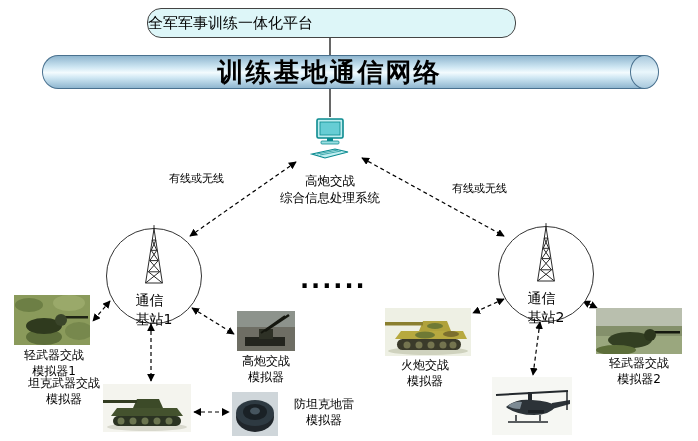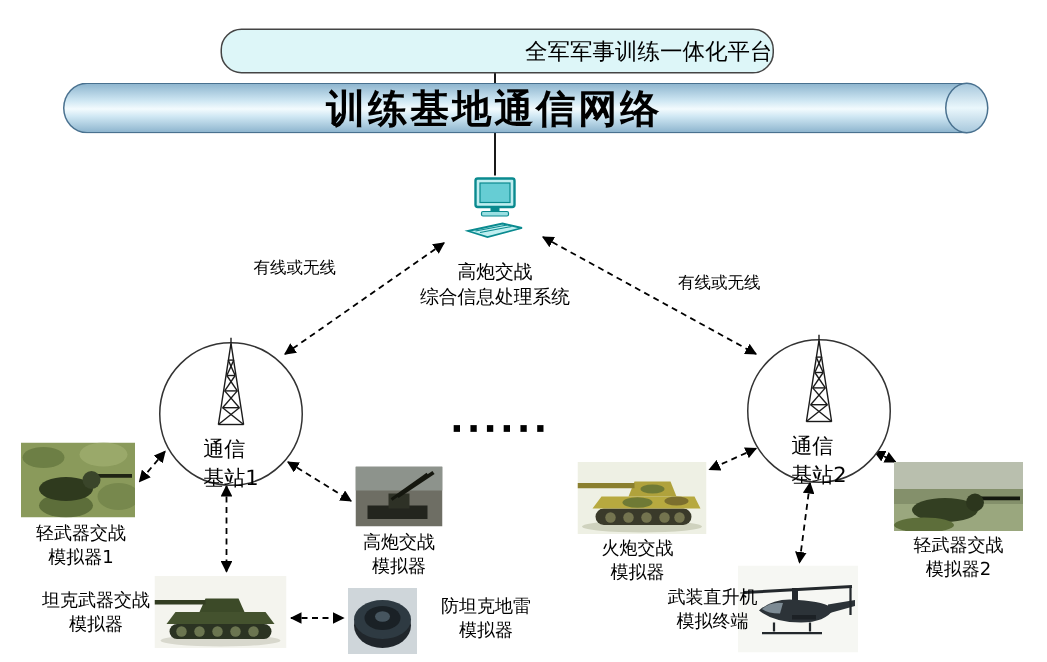--- a/index.html
+++ b/index.html
@@ -2,21 +2,21 @@
 <html><head>
 <meta charset="utf-8">
 <style>
   html,body{margin:0;padding:0;background:#fff;}
   .diagram{position:relative;width:698px;height:441px;background:#fff;overflow:hidden;
            font-family:"DejaVu Sans","Liberation Sans",sans-serif;color:#000;}
   .pre{white-space:pre-line;}
   
   .platform-box{position:absolute;left:147px;top:8px;width:367px;height:28px;
     background:#ddf6f8;border:1px solid #444;border-radius:14px;
-    display:flex;align-items:center;justify-content:flex-end;font-size:15px;z-index:2;margin-top:11px;}
+    display:flex;align-items:center;justify-content:flex-start;font-size:15px;z-index:2;}
   
   .cylinder{position:absolute;left:42px;top:55px;width:616px;height:34px;z-index:2;}
   .cyl-body{position:absolute;left:0;top:0;width:602px;height:32px;
     border:1px solid #49718f;border-right:none;
     border-top-left-radius:16px 17px;border-bottom-left-radius:16px 17px;
     background:linear-gradient(to bottom,#8fb6cf 0%,#cfe7f3 35%,#f3fbfe 52%,#cfe7f3 68%,#8fb6cf 100%);}
   .cyl-cap{position:absolute;left:588px;top:0;width:27px;height:32px;border-radius:50%;
     border:1px solid #49718f;
     background:linear-gradient(to bottom,#a9c9dd,#eaf7fc 50%,#a9c9dd);}
   .cyl-title{position:absolute;left:0;top:0;width:575px;height:34px;display:flex;
@@ -166,21 +166,21 @@
       <circle cx="18" cy="37" r="3.5" fill="#6b7550"></circle>
       <circle cx="30" cy="37" r="3.5" fill="#6b7550"></circle>
       <circle cx="42" cy="37" r="3.5" fill="#6b7550"></circle>
       <circle cx="54" cy="37" r="3.5" fill="#6b7550"></circle>
       <circle cx="66" cy="37" r="3.5" fill="#6b7550"></circle>
       <path d="M8 32 L14 24 L74 24 L80 32 Z" fill="#44522e"></path>
       <path d="M30 24 L34 15 L56 15 L60 24 Z" fill="#3c4a28"></path>
       <rect x="0" y="16" width="34" height="3" fill="#333d22"></rect>
     </svg>
   </div>
-  <div class="lbl pre" style="left:20px;top:393px;width:88px;">坦克武器交战
+  <div class="lbl pre" style="left:20px;top:376px;width:88px;">坦克武器交战
 模拟器</div>
 
   <div class="node-img" style="left:237px;top:311px;">
     <svg width="58" height="40" viewBox="0 0 58 40">
       <rect width="58" height="40" fill="#6e6e64"></rect>
       <rect width="58" height="16" fill="#8d938c"></rect>
       <rect x="8" y="26" width="40" height="9" fill="#23251e"></rect>
       <rect x="22" y="18" width="14" height="10" fill="#2e3126"></rect>
       <line x1="28" y1="20" x2="52" y2="4" stroke="#15170f" stroke-width="2.5"></line>
       <line x1="24" y1="22" x2="48" y2="5" stroke="#15170f" stroke-width="2"></line>
@@ -230,22 +230,20 @@
       <path d="M14 30 Q24 21 40 23 Q58 24 64 29 Q58 38 42 38 Q24 38 14 30 Z" fill="#2c3338"></path>
       <path d="M60 26 L78 23 L78 27 L60 32 Z" fill="#2c3338"></path>
       <line x1="75" y1="15" x2="75" y2="33" stroke="#23282c" stroke-width="1.5"></line>
       <path d="M16 29 Q22 24 30 25 L28 32 Q20 32 16 29 Z" fill="#7d8b94"></path>
       <rect x="36" y="33" width="16" height="3" fill="#1c2125"></rect>
       <line x1="24" y1="38" x2="24" y2="44" stroke="#23282c" stroke-width="1.5"></line>
       <line x1="48" y1="38" x2="48" y2="44" stroke="#23282c" stroke-width="1.5"></line>
       <line x1="16" y1="45" x2="56" y2="45" stroke="#23282c" stroke-width="1.5"></line>
     </svg>
   </div>
-  <div class="lbl pre" style="left:434px;top:391px;width:82px;">武装直升机
-模拟终端</div>
 
   <div class="node-img" style="left:596px;top:308px;">
     <svg width="86" height="46" viewBox="0 0 86 46">
       <rect width="86" height="46" fill="#9aa77e"></rect>
       <rect width="86" height="18" fill="#b9bfae"></rect>
       <rect y="18" width="86" height="10" fill="#84906b"></rect>
       <rect x="52" y="23" width="32" height="2.5" fill="#14180f"></rect>
       <ellipse cx="34" cy="32" rx="22" ry="8" fill="#333f22"></ellipse>
       <circle cx="54" cy="27" r="6" fill="#2c361d"></circle>
       <ellipse cx="20" cy="42" rx="20" ry="5" fill="#5d6e3a"></ellipse>

